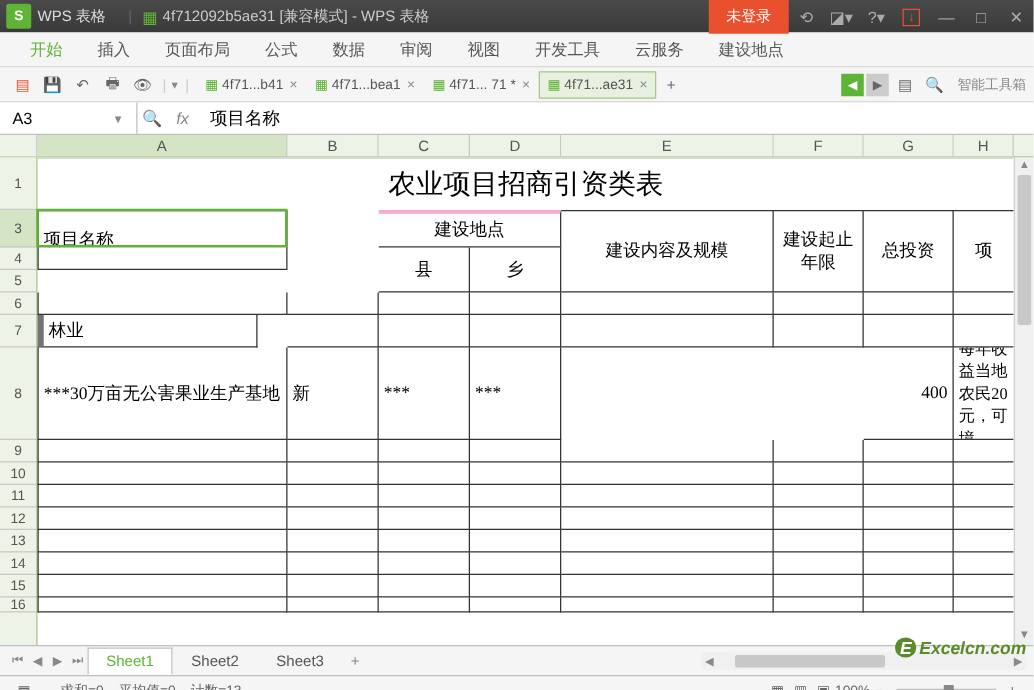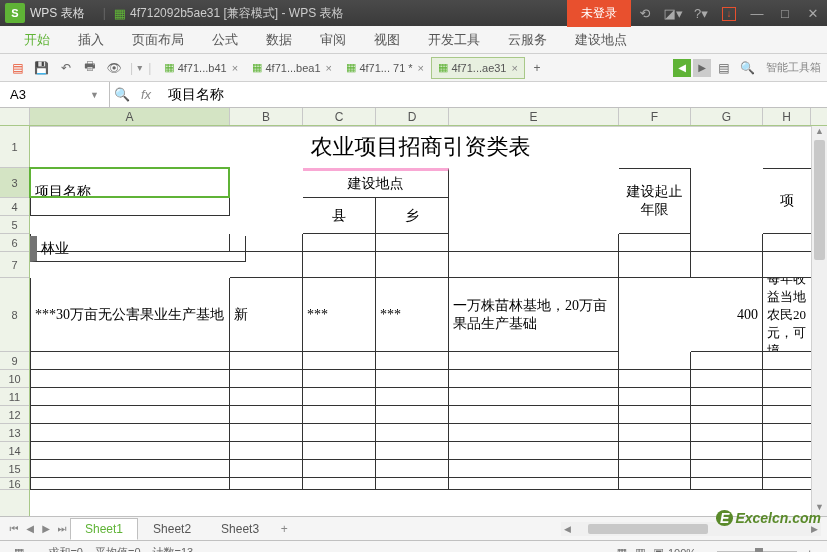--- a/index.html
+++ b/index.html
@@ -199,46 +199,47 @@
     <div class="cells">
 
       <div class="gridline" style="left:0;top:0;width:781px;height:1px"></div>
 
       <div class="cell title" style="left:0;top:0;width:781px;height:42px">农业项目招商引资类表</div>
 
       <div class="cell" style="left:0;top:42px;width:200px;height:48px;border-top:1px solid #333;border-left:1px solid #333">项目名称</div>
       <div class="cell center" style="left:273px;top:42px;width:146px;height:30px;border-top:3px solid #f9a8d4">建设地点</div>
       <div class="cell center" style="left:273px;top:72px;width:73px;height:36px">县</div>
       <div class="cell center" style="left:346px;top:72px;width:73px;height:36px">乡</div>
+      <div class="cell center" style="left:419px;top:42px;width:170px;height:66px;border-top:1px solid #333">建设内容及规模</div>
       <div class="cell center" style="left:589px;top:42px;width:72px;height:66px;border-top:1px solid #333;white-space:normal;text-align:center">建设起止年限</div>
+      <div class="cell center" style="left:661px;top:42px;width:72px;height:66px;border-top:1px solid #333">总投资</div>
       <div class="cell center" style="left:733px;top:42px;width:48px;height:66px;border-top:1px solid #333;border-right:none">项</div>
 
 
       <div class="cell" style="left:0;top:108px;width:200px;height:18px;border-left:1px solid #333"></div>
       <div class="cell" style="left:200px;top:108px;width:73px;height:18px"></div>
       <div class="cell" style="left:273px;top:108px;width:73px;height:18px"></div>
       <div class="cell" style="left:346px;top:108px;width:73px;height:18px"></div>
       <div class="cell" style="left:419px;top:108px;width:170px;height:18px"></div>
       <div class="cell" style="left:589px;top:108px;width:72px;height:18px"></div>
       <div class="cell" style="left:661px;top:108px;width:72px;height:18px"></div>
       <div class="cell" style="left:733px;top:108px;width:48px;height:18px;border-right:none"></div>
-      <div class="cell" style="left:0;top:110px;width:216px;height:26px;border-left:7px solid #737373">林业</div>
+      <div class="cell" style="left:0;top:126px;width:176px;height:26px;border-left:5px solid #737373">林业</div>
       <div class="cell" style="left:200px;top:126px;width:73px;height:26px"></div>
       <div class="cell" style="left:273px;top:126px;width:73px;height:26px"></div>
       <div class="cell" style="left:346px;top:126px;width:73px;height:26px"></div>
       <div class="cell" style="left:419px;top:126px;width:170px;height:26px"></div>
       <div class="cell" style="left:589px;top:126px;width:72px;height:26px"></div>
       <div class="cell" style="left:661px;top:126px;width:72px;height:26px"></div>
       <div class="cell" style="left:733px;top:126px;width:48px;height:26px;border-right:none"></div>
 
       <div class="cell" style="left:0;top:152px;width:200px;height:74px;border-left:1px solid #333;white-space:normal">***30万亩无公害果业生产基地</div>
       <div class="cell" style="left:200px;top:152px;width:73px;height:74px">新</div>
       <div class="cell" style="left:273px;top:152px;width:73px;height:74px">***</div>
       <div class="cell" style="left:346px;top:152px;width:73px;height:74px">***</div>
-      <div class="cell" style="left:419px;top:152px;width:170px;height:74px;white-space:normal">一万株苗林基地，20万亩果品生产基础</div>
       <div class="cell right" style="left:661px;top:152px;width:72px;height:74px">400</div>
       <div class="cell" style="left:733px;top:152px;width:48px;height:74px;border-right:none;white-space:normal;font-size:13px">每年收益当地农民20元，可境</div>
 
       <div class="selbox" style="left:-1px;top:41px;width:201px;height:31px"></div>
     <div class="cell" style="left: 0px; top: 226px; width: 200px; height: 18px; border-left: 1px solid rgb(51, 51, 51);"></div>
         <div class="cell" style="left: 200px; top: 226px; width: 73px; height: 18px;"></div>
         <div class="cell" style="left: 273px; top: 226px; width: 73px; height: 18px;"></div>
         <div class="cell" style="left: 346px; top: 226px; width: 73px; height: 18px;"></div>
         <div class="cell" style="left: 419px; top: 226px; width: 170px; height: 18px;"></div>
         <div class="cell" style="left: 589px; top: 226px; width: 72px; height: 18px;"></div>

